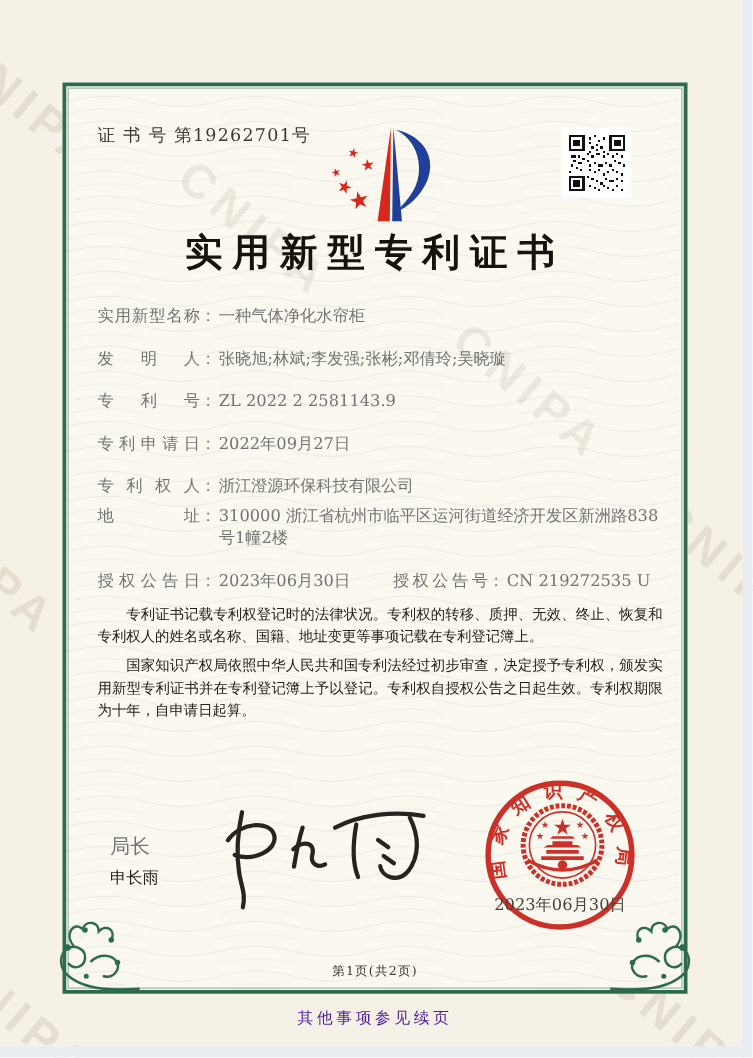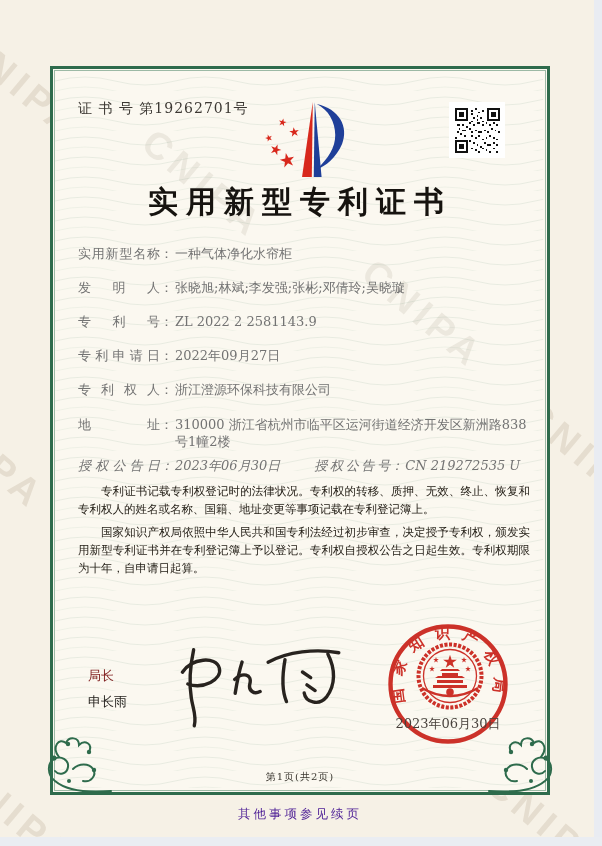--- a/index.html
+++ b/index.html
@@ -38,31 +38,31 @@
       display:flex;align-items:center;justify-content:center;}
   .qr svg{width:45px;height:45px;}
   .cert-title{position:absolute;left:0;top:113px;width:100%;text-align:center;
       font-size:30px;font-weight:bold;letter-spacing:8px;color:#16130f;}
   
   .frow{position:absolute;left:25px;width:452px;font-size:13px;color:#737373;line-height:17px;}
   .flabel{display:inline-block;width:82px;text-align:justify;text-align-last:justify;vertical-align:top;}
   .fcolon{display:inline-block;width:15px;vertical-align:top;}
   .fvalue{display:inline-block;vertical-align:top;}
   .r1{top:176px;} .r2{top:210px;} .r3{top:244px;} .r4{top:278px;} .r5{top:312px;}
-  .r6{top:347px;} .r7{top:388px;font-style:italic;}
+  .r6{top:336px;} .r7{top:388px;}
   .addr-value{width:352px;}
   .pair2{margin-left:30px;}
   .pair2 .flabel{width:76px;}
   
   .paras{position:absolute;left:25px;top:413px;width:452px;font-size:11.5px;
       line-height:18px;color:#262119;text-align:justify;}
   .paras p{margin:0 0 5px 0;text-indent:2em;}
   
   .sig-title{position:absolute;left:35px;top:598px;font-family:"Liberation Sans",sans-serif;
-      font-size:13px;color:#7f1d1d;}
+      font-size:16px;color:#737373;}
   .sig-name{position:absolute;left:35px;top:624px;font-family:"Liberation Sans",sans-serif;
       font-size:13px;color:#26231f;}
   .sig-hand{position:absolute;left:112px;top:570px;width:218px;height:98px;}
   
   .seal{position:absolute;left:333px;top:553px;width:124px;height:124px;opacity:0.93;}
   
   .orn{position:absolute;width:74px;height:64px;}
   .orn-l{left:-14px;top:666px;}
   .orn-r{right:-14px;top:666px;transform:scaleX(-1);}
   .page-no{position:absolute;left:0;top:701px;width:100%;text-align:center;

